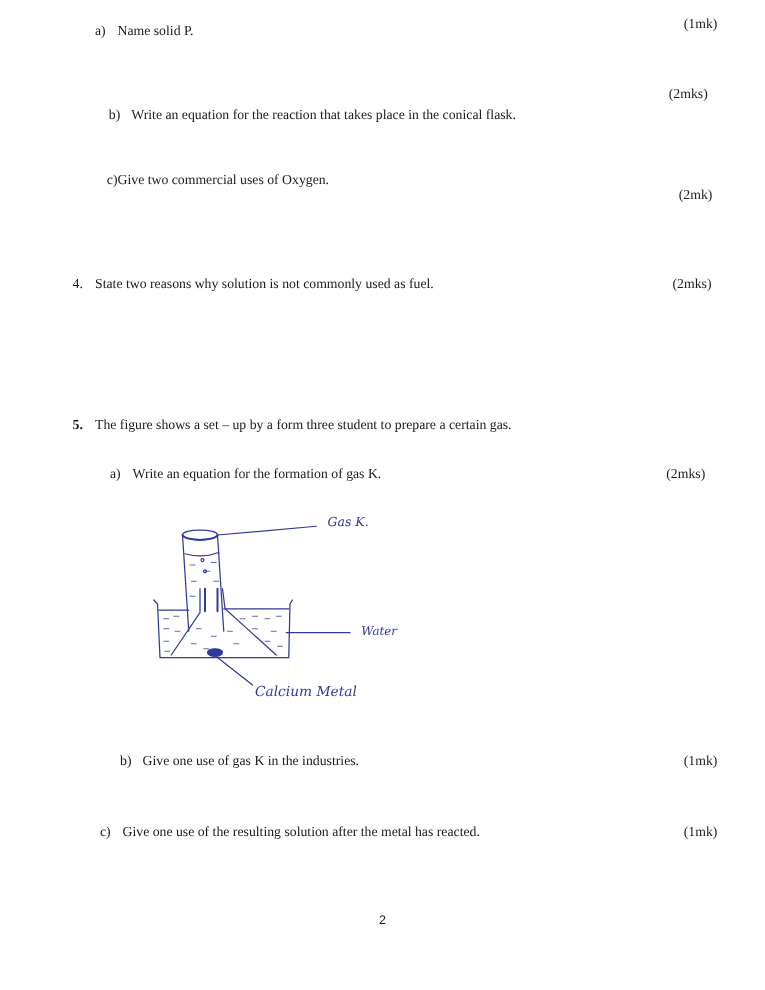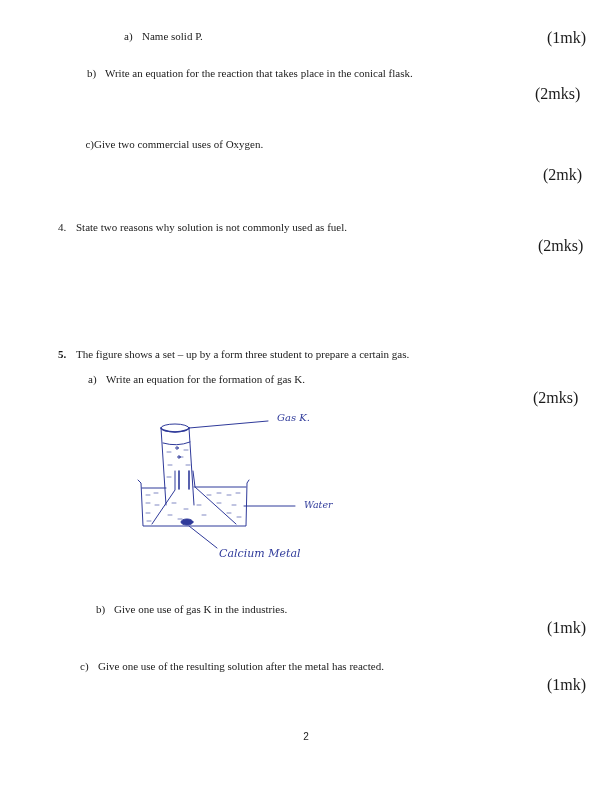--- a/index.html
+++ b/index.html
@@ -5,56 +5,56 @@
     html, body { margin: 0; padding: 0; background: #ffffff; }
     body {
       width: 612px; height: 792px; position: relative; overflow: hidden;
       font-family: "Liberation Serif", "DejaVu Serif", serif;
       color: #1a1a1a;
     }
     .line {
       position: absolute; font-size: 11px; line-height: 13px; white-space: nowrap;
     }
     .lbl { display: inline-block; }
-    .marks { position: absolute; font-size: 16px; line-height: 13px; white-space: nowrap; margin-top: 18px; }
+    .marks { position: absolute; font-size: 11px; line-height: 13px; white-space: nowrap; }
     .bold { font-weight: bold; }
     .pagenum {
       position: absolute; left: 0; width: 612px; text-align: center;
       top: 731px; font-family: "Liberation Sans", "DejaVu Sans", sans-serif;
       font-size: 10px; color: #222;
     }
-    .figure { position: absolute; left: 132px; top: 405px; width: 230px; height: 165px; }
+    .figure { position: absolute; left: 117px; top: 405px; width: 230px; height: 165px; }
     .hand {
       font-family: "DejaVu Serif", serif; font-style: italic; fill: #2f3a9a;
     }
   </style>
 </head>
 <body>
 
-<div class="line" style="left:76px; top:30px;margin-left:48px;">
+<div class="line" style="left:76px; top:19px;">
   <span class="lbl" style="width:18px;">a)</span><span>Name solid P.</span>
 </div>
 <div class="marks" style="left:547px; top:13px;">(1mk)</div>
 
-<div class="line" style="left:76px; top:67px;padding-left:11px;">
+<div class="line" style="left:76px; top:86px;padding-left:11px;">
   <span class="lbl" style="width:18px;">b)</span><span>Write an equation for the reaction that takes place in the conical flask.</span>
 </div>
 <div class="marks" style="left:535px; top:69px;">(2mks)</div>
 
 <div class="line" style="left:76px; top:138px;text-align:right;">
   <span class="lbl" style="width:18px;">c)</span><span>Give two commercial uses of Oxygen.</span>
 </div>
 <div class="marks" style="left:543px; top:150px;">(2mk)</div>
 
 <div class="line" style="left:58px; top:221px;">
   <span class="lbl" style="width:18px;">4.</span><span>State two reasons why solution is not commonly used as fuel.</span>
 </div>
 <div class="marks" style="left:538px; top:221px;">(2mks)</div>
 
-<div class="line" style="left:58px; top:348px;">
+<div class="line" style="left:58px; top:334px;">
   <span class="lbl bold" style="width:18px;">5.</span><span>The figure shows a set – up by a form three student to prepare a certain gas.</span>
 </div>
 
 <div class="line" style="left:88px; top:373px;">
   <span class="lbl" style="width:18px;">a)</span><span>Write an equation for the formation of gas K.</span>
 </div>
 <div class="marks" style="left:533px; top:373px;">(2mks)</div>
 
 <div class="figure">
   <svg width="230" height="165" viewBox="0 0 230 165">

